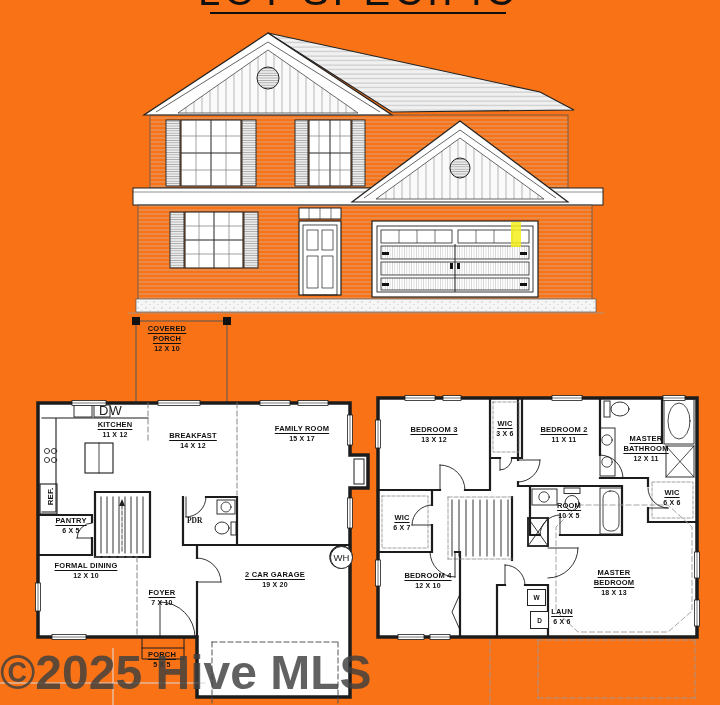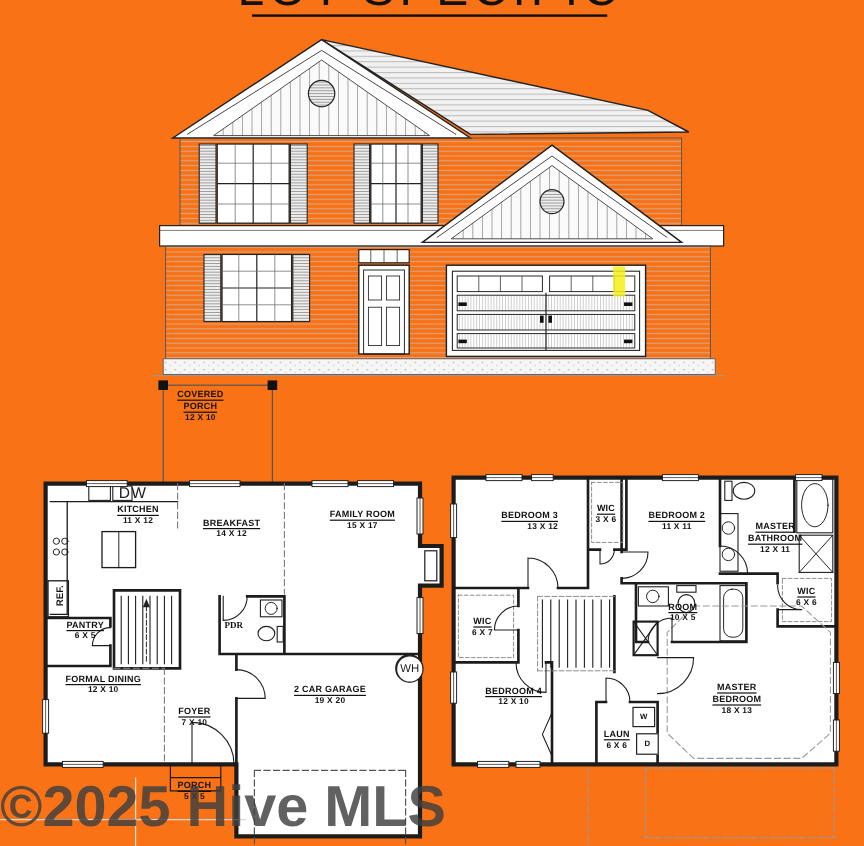--- a/index.html
+++ b/index.html
@@ -329,21 +329,21 @@
 <div class="lbl" style="left:222px;top:570px;width:106px;">
   <span class="nm">2 CAR GARAGE</span>
   <span class="dm">19 X 20</span>
 </div>
 <div class="wh">WH</div>
 <div class="lbl" style="left:141px;top:650px;width:42px;">
   <span class="nm">PORCH</span>
   <span class="dm">5 X 5</span>
 </div>
 
-<div class="lbl" style="left:403px;top:425px;width:62px;text-align:right;">
+<div class="lbl" style="left:403px;top:425px;width:62px;">
   <span class="nm">BEDROOM 3</span>
   <span class="dm">13 X 12</span>
 </div>
 <div class="lbl" style="left:489px;top:419px;width:32px;">
   <span class="nm">WIC</span>
   <span class="dm">3 X 6</span>
 </div>
 <div class="lbl" style="left:533px;top:425px;width:62px;">
   <span class="nm">BEDROOM 2</span>
   <span class="dm">11 X 11</span>
@@ -361,21 +361,21 @@
   <span class="dm">10 X 5</span>
 </div>
 <div class="lbl" style="left:384px;top:513px;width:36px;">
   <span class="nm">WIC</span>
   <span class="dm">6 X 7</span>
 </div>
 <div class="lbl" style="left:396px;top:571px;width:64px;">
   <span class="nm">BEDROOM 4</span>
   <span class="dm">12 X 10</span>
 </div>
-<div class="lbl" style="left:496px;top:607px;width:36px;">
+<div class="lbl" style="left:496px;top:607px;width:36px;padding-left:48px;">
   <span class="nm">LAUN</span>
   <span class="dm">6 X 6</span>
 </div>
 <div class="appl" style="left:527px;top:589px;width:17px;height:15px;">W</div>
 <div class="appl" style="left:530px;top:611px;width:17px;height:16px;">D</div>
 <div class="lbl" style="left:588px;top:568px;width:52px;">
   <span class="nm">MASTER BEDROOM</span>
   <span class="dm">18 X 13</span>
 </div>
 

